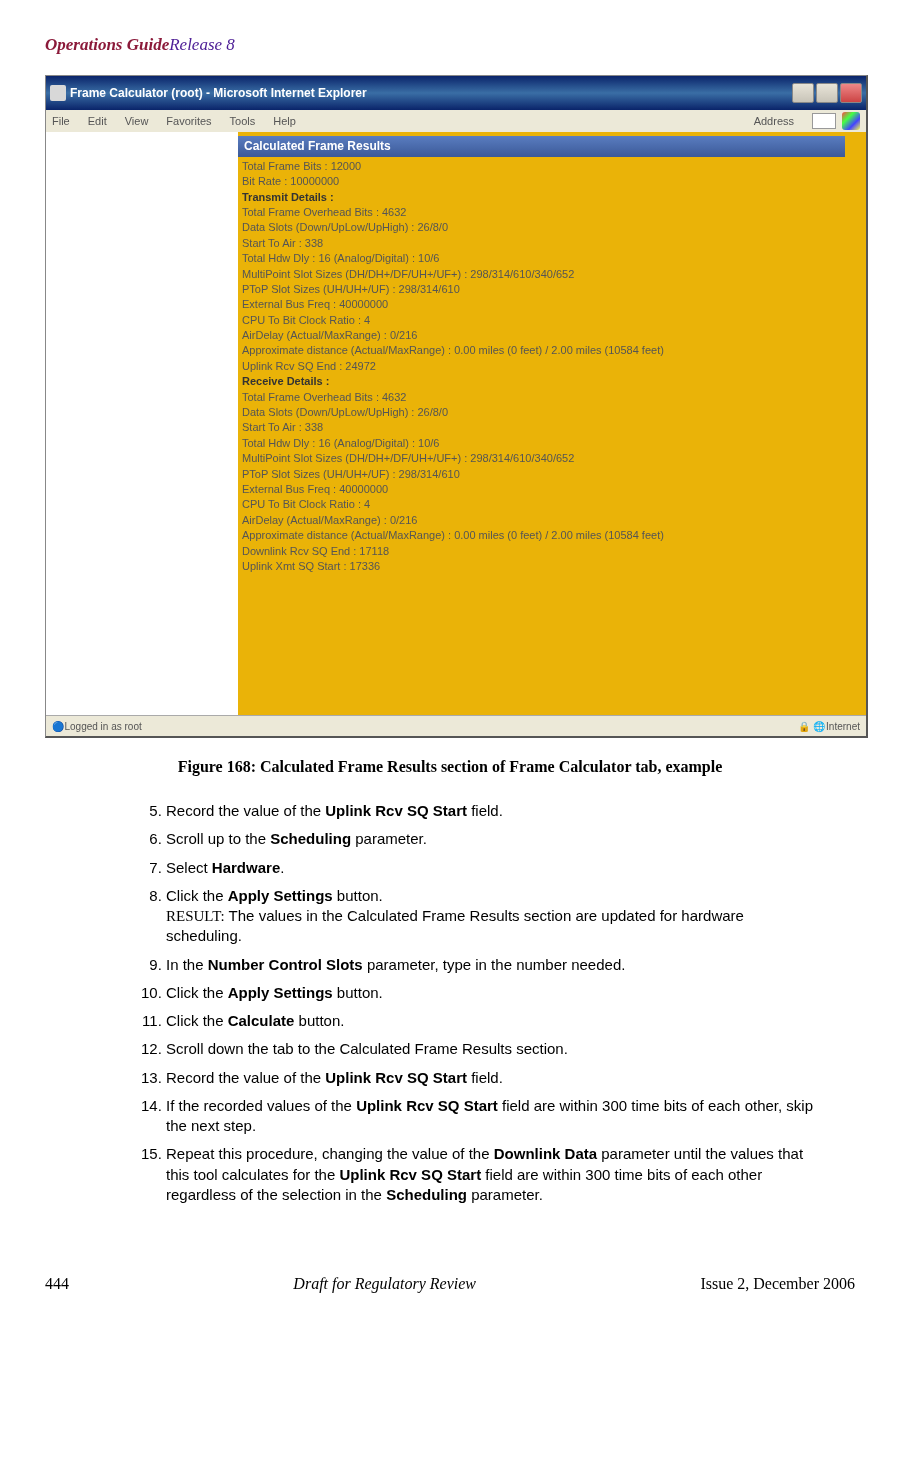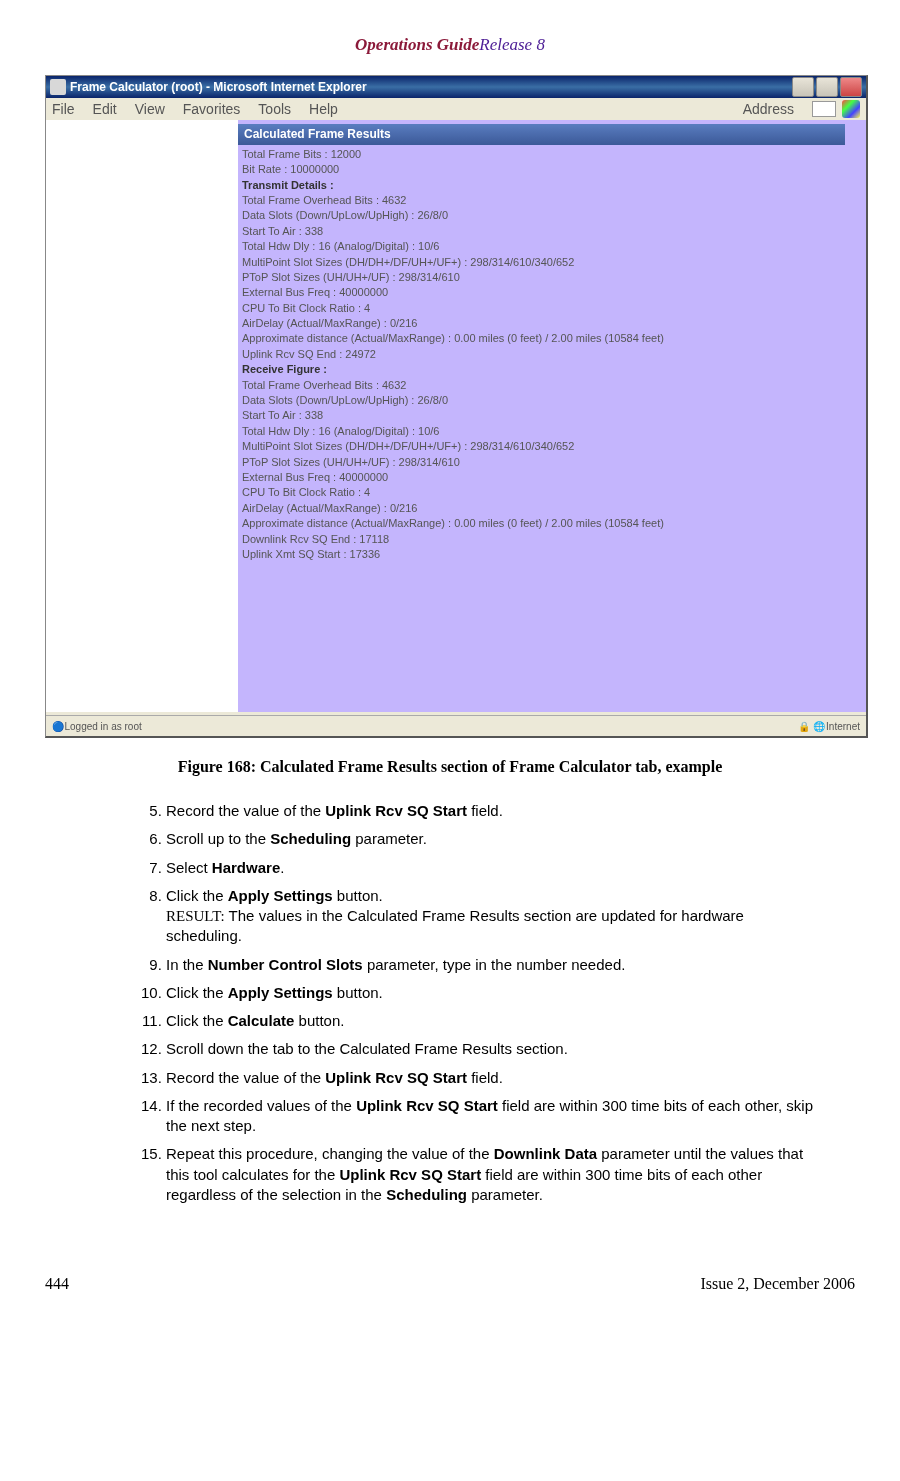--- a/index.html
+++ b/index.html
@@ -6,21 +6,21 @@
       margin: 0;
       padding: 35px 45px;
       font-family: Arial, Helvetica, sans-serif;
       font-size: 15px;
       color: #000;
       background: #fff;
       width: 810px;
     }
     .header {
       display: flex;
-      justify-content: center;
+      justify-content: flex-start;
       font-family: 'Palatino Linotype', 'Book Antiqua', Palatino, serif;
       font-style: italic;
       font-size: 17px;
       margin-bottom: 20px;
     }
     .header-left {
       color: #8B1A3A;
       font-weight: bold;
     }
     .header-right {
@@ -31,40 +31,40 @@
       height: 660px;
       border: 1px solid #888;
       border-right: 2px solid #555;
       border-bottom: 2px solid #555;
       position: relative;
       background: #ece9d8;
       margin-bottom: 15px;
       overflow: hidden;
     }
     .ie-titlebar {
-      height: 22px;
+      height: 34px;
       background: linear-gradient(to bottom, #0a246a, #3a6ea5 50%, #0a246a);
       color: #fff;
       font-family: Tahoma, sans-serif;
       font-size: 12px;
       font-weight: bold;
       display: flex;
       align-items: center;
       padding: 0 4px;
       filter: blur(0.3px);
     }
     .ie-titlebar .ielogo {
       width: 16px; height: 16px; background: #d8d8d8; margin-right: 4px; border-radius: 2px;
     }
     .ie-titlebar .spacer { flex: 1; }
     .ie-menubar {
       height: 22px;
       background: #ece9d8;
       font-family: Tahoma, sans-serif;
-      font-size: 14px;
+      font-size: 11px;
       display: flex;
       align-items: center;
       padding: 0 6px;
       color: #555;
       filter: blur(0.4px);
       justify-content: flex-end;
     }
     .ie-menubar span { margin-right: 18px; }
     .ie-menubar .spacer { flex: 1; }
     .ie-menubar .address-box {
@@ -78,21 +78,21 @@
       display: flex;
       height: 592px;
       background: #fff;
     }
     .ie-left-gap {
       width: 192px;
       background: #fff;
     }
     .ie-right-pane {
       flex: 1;
-      background: #c4b5fd;
+      background: #eab308;
       padding-top: 4px;
       font-family: Arial, sans-serif;
       font-size: 11px;
       color: #555;
       filter: blur(0.35px);
       line-height: 1.4;
     }
     .ie-section-head {
       background: linear-gradient(to bottom, #5a7dc0, #3b5998);
       color: #fff;
@@ -197,21 +197,21 @@
           <div class="ln">Data Slots (Down/UpLow/UpHigh) : 26/8/0</div>
           <div class="ln">Start To Air : 338</div>
           <div class="ln">Total Hdw Dly : 16 (Analog/Digital) : 10/6</div>
           <div class="ln">MultiPoint Slot Sizes (DH/DH+/DF/UH+/UF+) : 298/314/610/340/652</div>
           <div class="ln">PToP Slot Sizes (UH/UH+/UF) : 298/314/610</div>
           <div class="ln">External Bus Freq : 40000000</div>
           <div class="ln">CPU To Bit Clock Ratio : 4</div>
           <div class="ln">AirDelay (Actual/MaxRange) : 0/216</div>
           <div class="ln">Approximate distance (Actual/MaxRange) : 0.00 miles (0 feet) / 2.00 miles (10584 feet)</div>
           <div class="ln">Uplink Rcv SQ End : 24972</div>
-          <div class="ln bold">Receive Figure :</div>
+          <div class="ln bold">Receive Details :</div>
           <div class="ln">Total Frame Overhead Bits : 4632</div>
           <div class="ln">Data Slots (Down/UpLow/UpHigh) : 26/8/0</div>
           <div class="ln">Start To Air : 338</div>
           <div class="ln">Total Hdw Dly : 16 (Analog/Digital) : 10/6</div>
           <div class="ln">MultiPoint Slot Sizes (DH/DH+/DF/UH+/UF+) : 298/314/610/340/652</div>
           <div class="ln">PToP Slot Sizes (UH/UH+/UF) : 298/314/610</div>
           <div class="ln">External Bus Freq : 40000000</div>
           <div class="ln">CPU To Bit Clock Ratio : 4</div>
           <div class="ln">AirDelay (Actual/MaxRange) : 0/216</div>
           <div class="ln">Approximate distance (Actual/MaxRange) : 0.00 miles (0 feet) / 2.00 miles (10584 feet)</div>
@@ -242,14 +242,15 @@
       <li value="11">Click the <b>Calculate</b> button.</li>
       <li value="12">Scroll down the tab to the Calculated Frame Results section.</li>
       <li value="13">Record the value of the <b>Uplink Rcv SQ Start</b> field.</li>
       <li value="14">If the recorded values of the <b>Uplink Rcv SQ Start</b> field are within 300 time bits of each other, skip the next step.</li>
       <li value="15">Repeat this procedure, changing the value of the <b>Downlink Data</b> parameter until the values that this tool calculates for the <b>Uplink Rcv SQ Start</b> field are within 300 time bits of each other regardless of the selection in the <b>Scheduling</b> parameter.</li>
     </ol>
 </div>
 
 <div class="footer">
   <span>444</span>
+  <span class="center">Draft for Regulatory Review</span>
   <span>Issue 2, December 2006</span>
 </div>
 
 </body></html>

